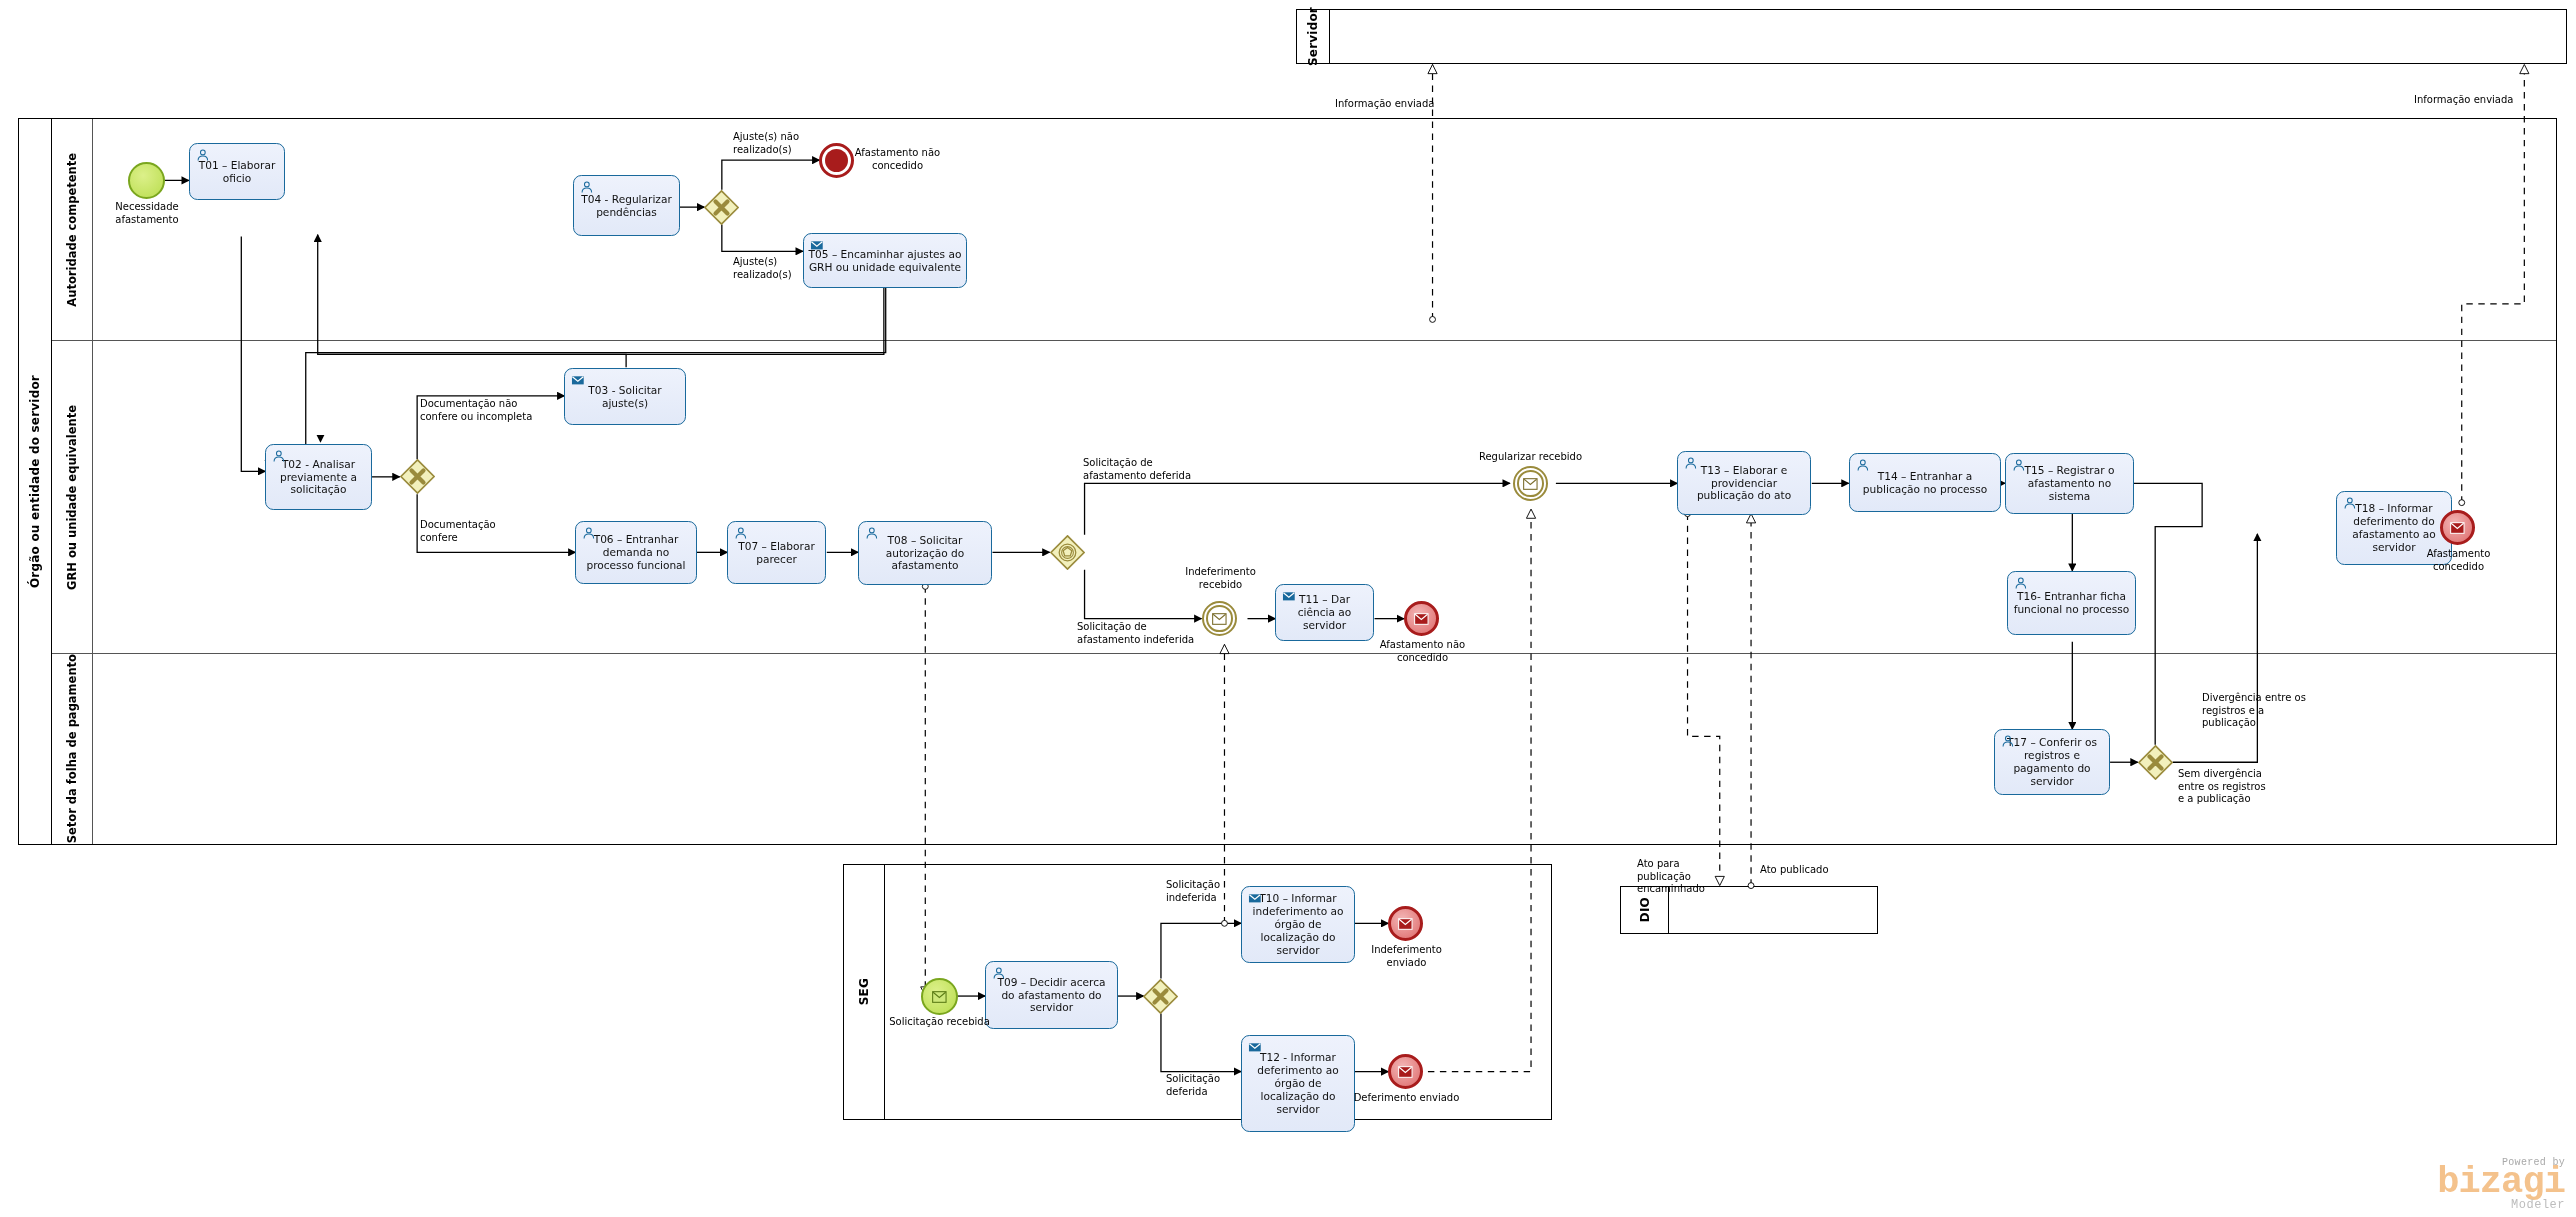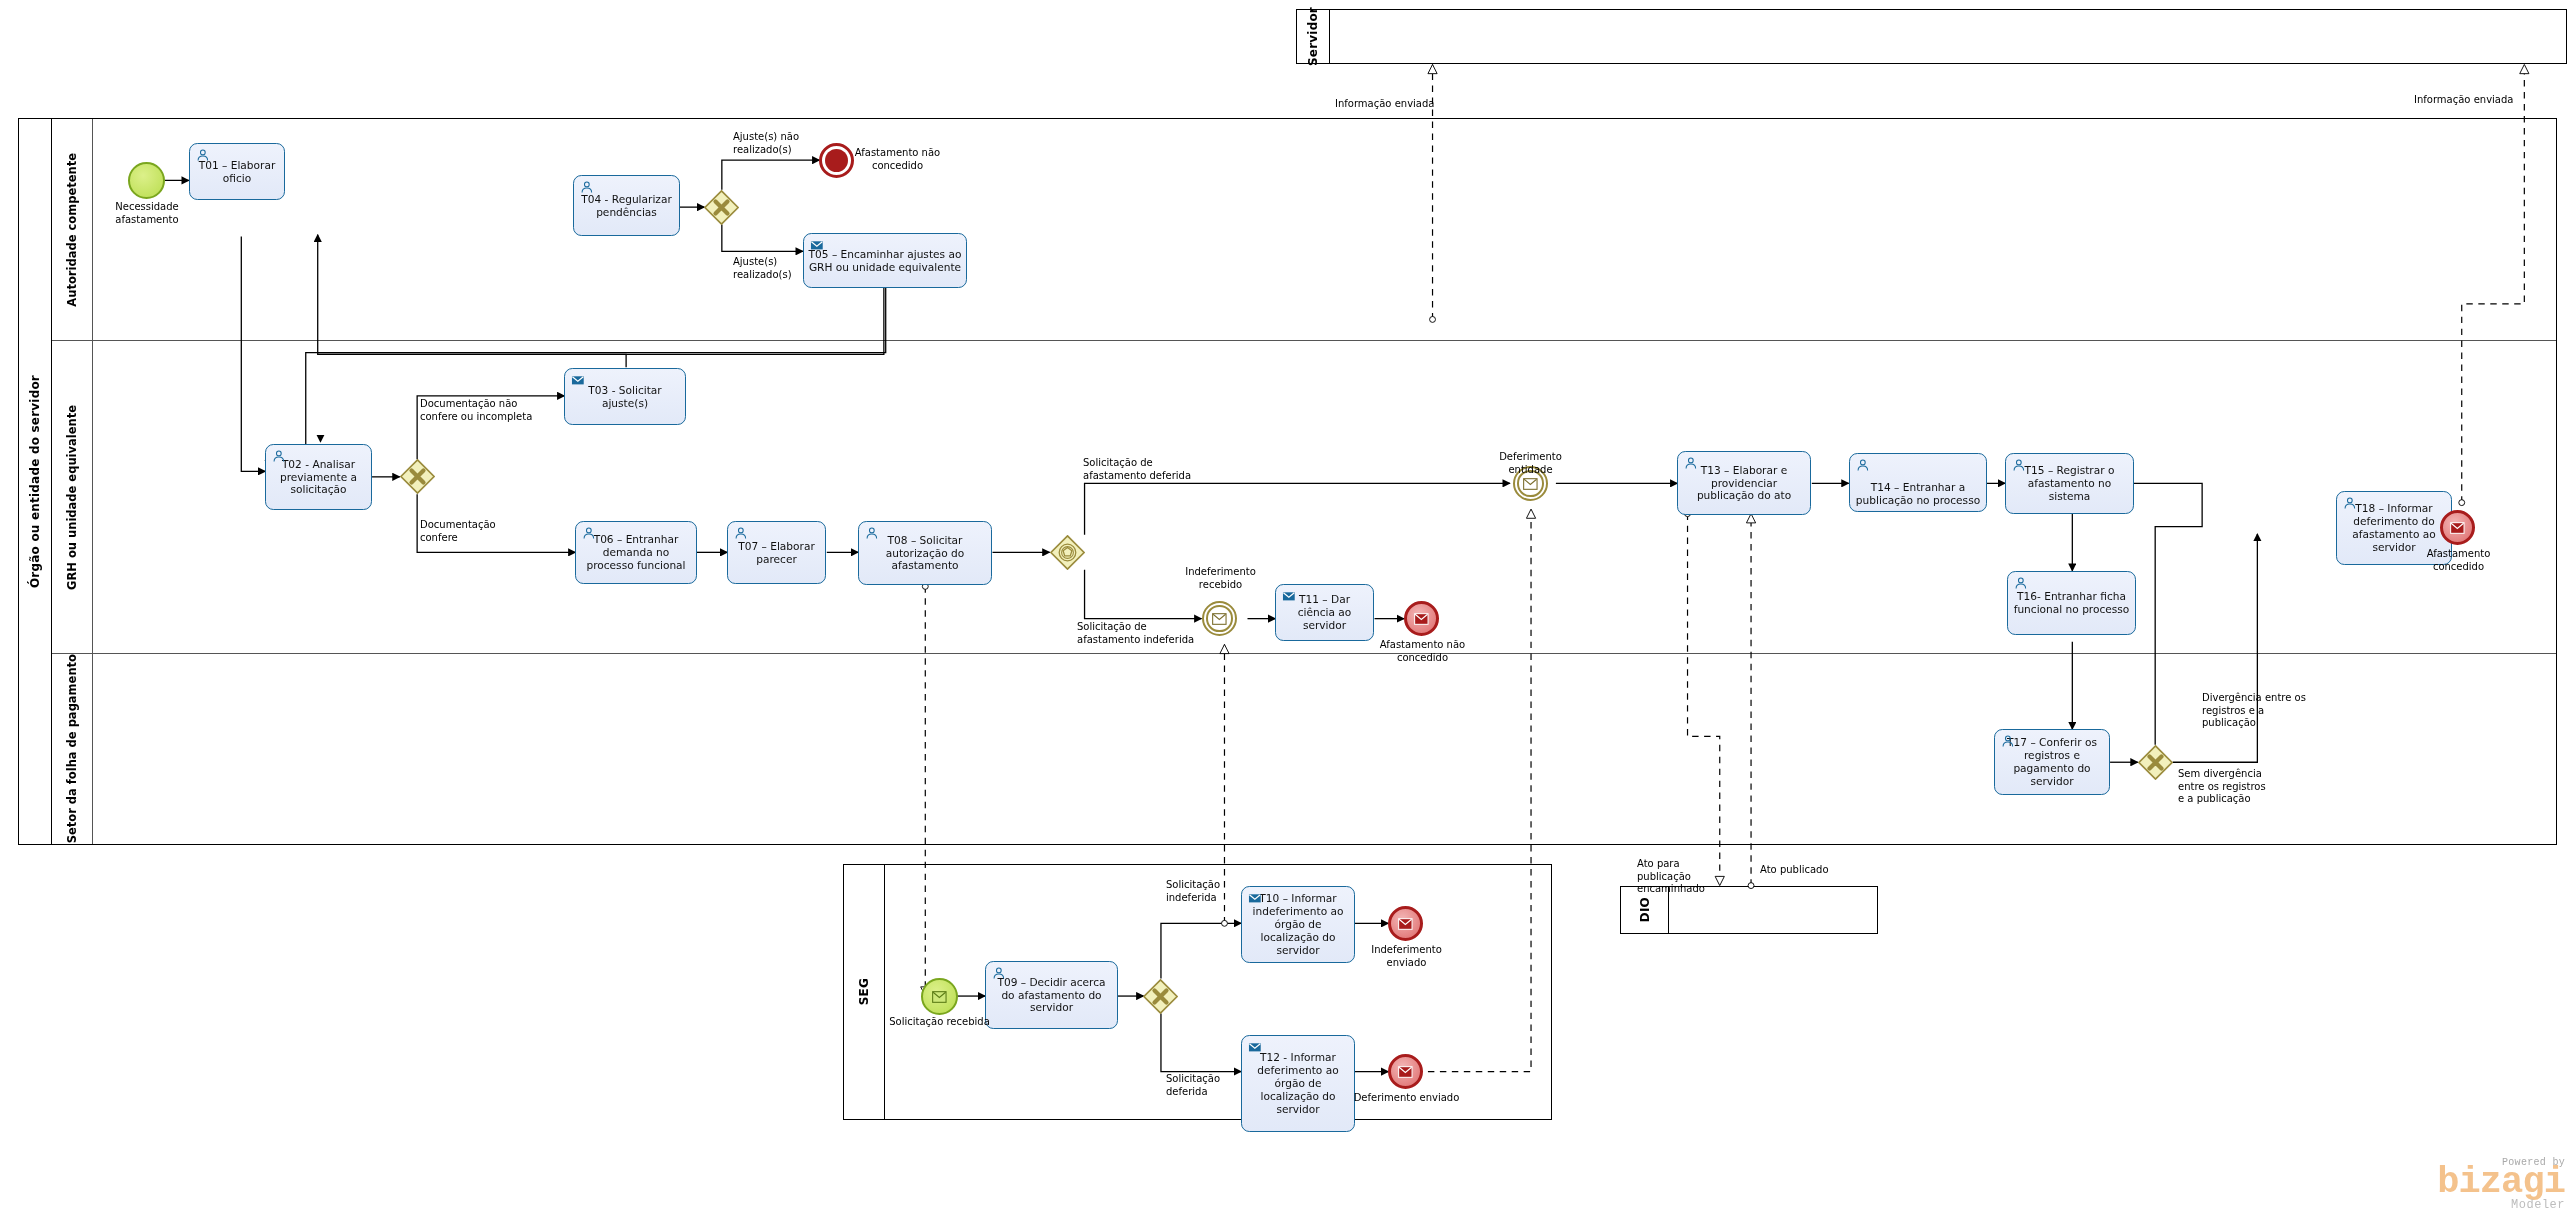--- a/index.html
+++ b/index.html
@@ -289,21 +289,21 @@
   </div>
 
   <div class="task" style="left:1677px;top:451px;width:134px;height:64px;">
     <svg class="task-ico" viewBox="0 0 20 20">
         <circle cx="10" cy="6" r="3.2" fill="none" stroke="#19699c" stroke-width="1.4"></circle>
         <path d="M3.5 17c0-4 3-6 6.5-6s6.5 2 6.5 6" fill="none" stroke="#19699c" stroke-width="1.4"></path>
       </svg>
     <span class="tlabel">T13 – Elaborar e providenciar publicação do ato</span>
   </div>
 
-  <div class="task" style="left:1849px;top:453px;width:138px;height:59px;align-items:flex-end;">
+  <div class="task" style="left:1849px;top:453px;width:152px;height:59px;">
     <svg class="task-ico" viewBox="0 0 20 20">
         <circle cx="10" cy="6" r="3.2" fill="none" stroke="#19699c" stroke-width="1.4"></circle>
         <path d="M3.5 17c0-4 3-6 6.5-6s6.5 2 6.5 6" fill="none" stroke="#19699c" stroke-width="1.4"></path>
       </svg>
     <span class="tlabel">T14 – Entranhar a publicação no processo</span>
   </div>
 
   <div class="task" style="left:2005px;top:453px;width:129px;height:61px;">
     <svg class="task-ico" viewBox="0 0 20 20">
         <circle cx="10" cy="6" r="3.2" fill="none" stroke="#19699c" stroke-width="1.4"></circle>
@@ -363,21 +363,21 @@
   <div class="lbl c" style="left:1368px;top:639px;width:109px;">Afastamento não concedido</div>
 
   <div class="event ev-inter" style="left:1513px;top:466px;width:35px;height:35px;">
     <span class="ev-ico">
       <svg width="14.7" height="12" viewBox="0 0 16 13">
           <rect x="0.7" y="0.7" width="14.6" height="11.6" fill="#fff" stroke="#7d7030" stroke-width="1.2"></rect>
           <path d="M1.2 1.3 L8 7 L14.8 1.3" fill="none" stroke="#7d7030" stroke-width="1.2"></path>
         </svg>
     </span>
   </div>
-  <div class="lbl c" style="left:1477px;top:451px;width:107px;">Deferimento entidade</div>
+  <div class="lbl c" style="left:1477px;top:451px;width:107px;">Regularizar recebido</div>
 
   <div class="event ev-end" style="left:2440px;top:510px;width:35px;height:35px;">
     <span class="ev-ico">
       <svg width="14.7" height="12" viewBox="0 0 16 13">
           <rect x="0.7" y="0.7" width="14.6" height="11.6" fill="#a81c1c" stroke="#fff" stroke-width="1.1"></rect>
           <path d="M1.2 1.3 L8 7 L14.8 1.3" fill="none" stroke="#fff" stroke-width="1.3"></path>
         </svg>
     </span>
   </div>
   <div class="lbl c" style="left:2405px;top:548px;width:107px;">Afastamento concedido</div>

